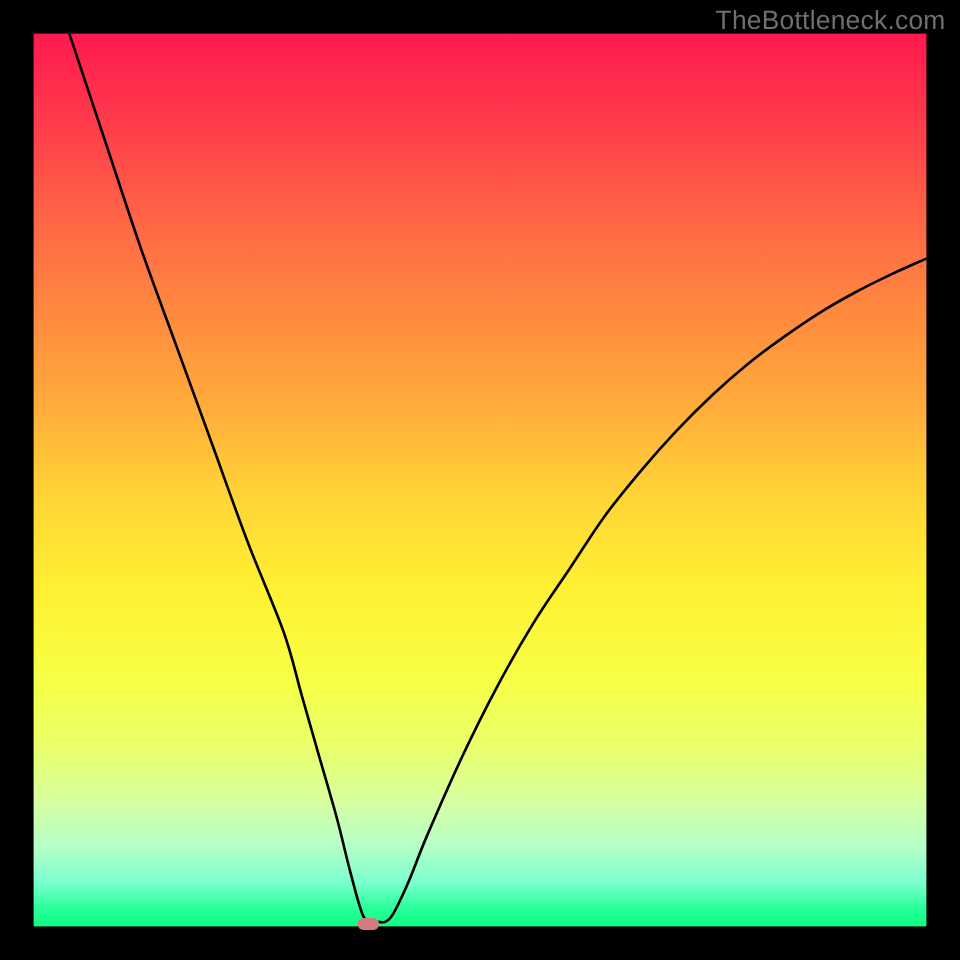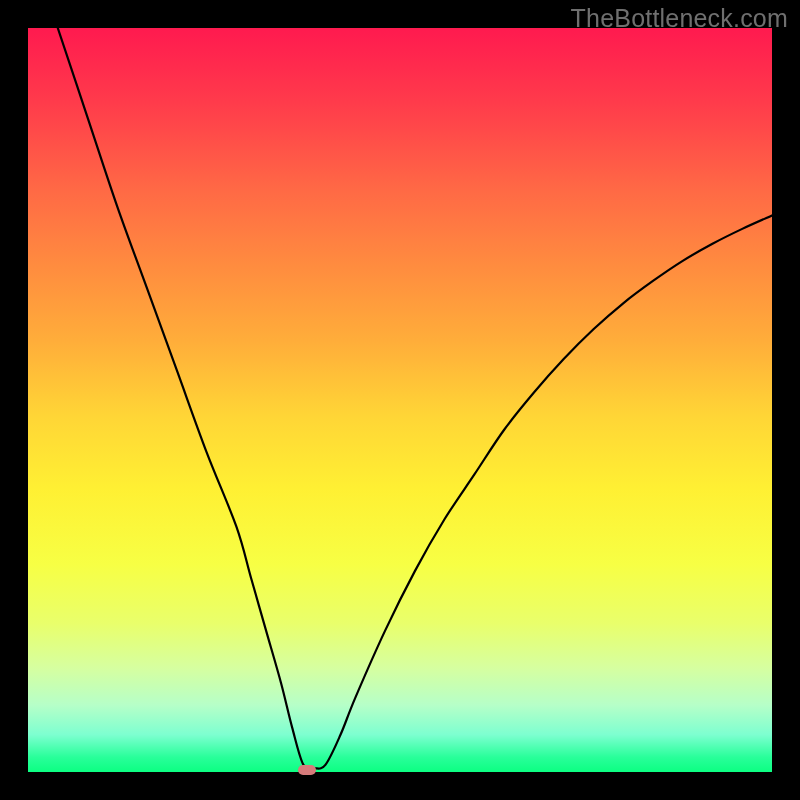--- a/index.html
+++ b/index.html
@@ -42,21 +42,21 @@
       #7dffd0 95%,
       #29ff9a 98%,
       #0cff82 100%
     );
   }
   .watermark {
     position: absolute;
     top: 4px;
     right: 12px;
     color: #6f6f6f;
-    font-size: 25px;
+    font-size: 22px;
     letter-spacing: 0.2px;
     font-weight: 400;
     user-select: none;
     margin-left: 40px;
   }
   svg.curve {
     position: absolute;
     top: 0;
     left: 0;
   }

